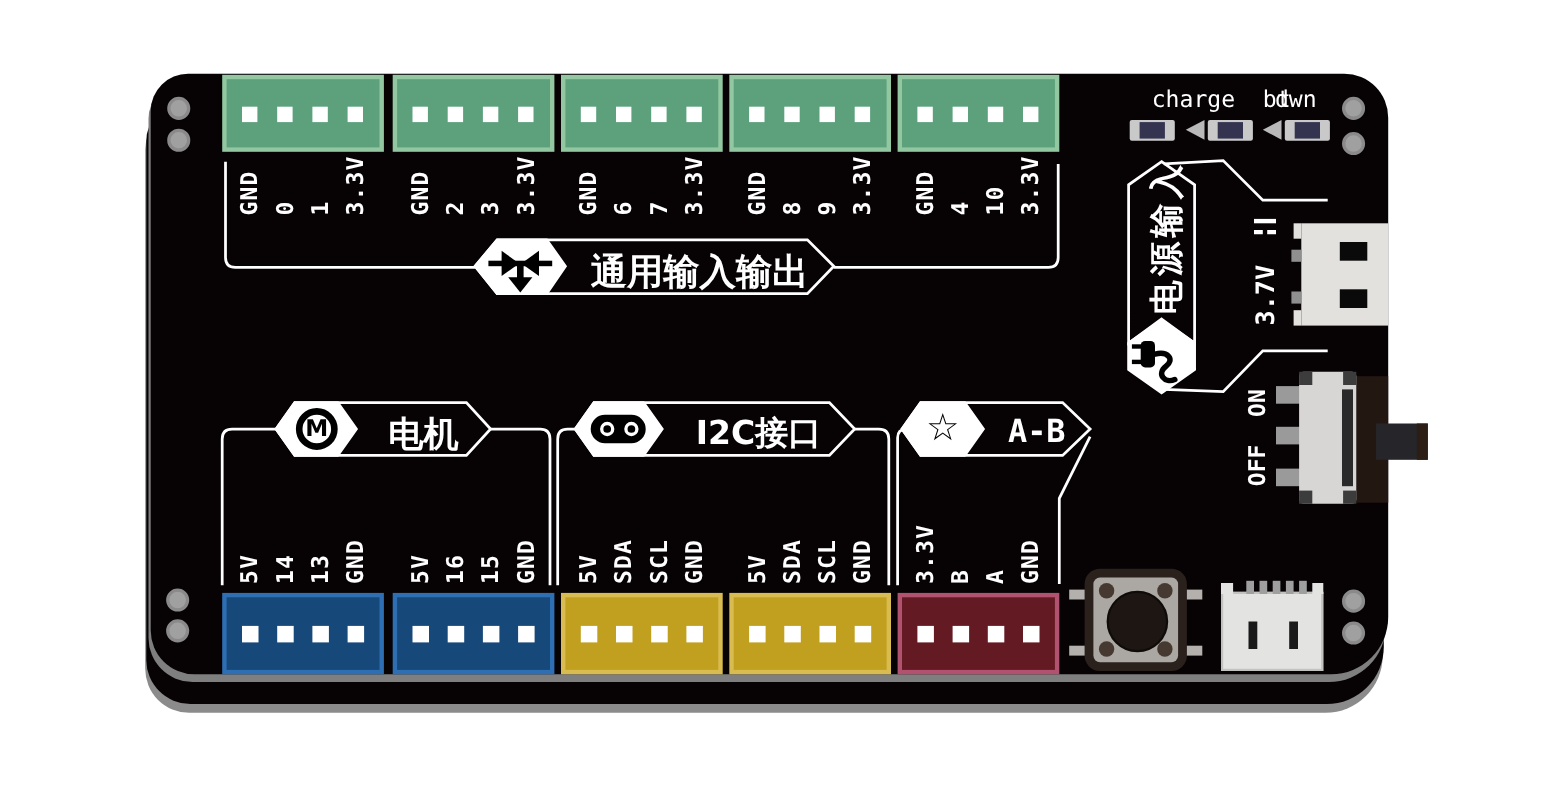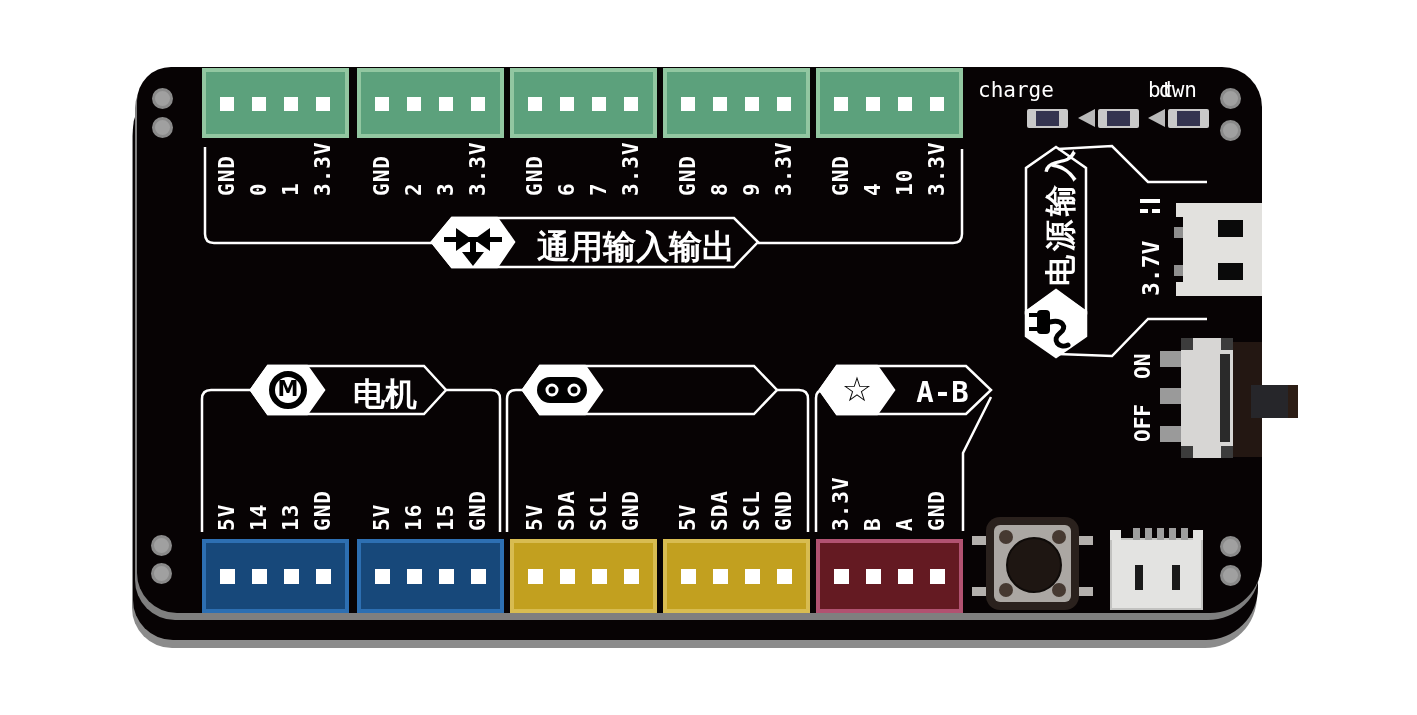--- a/index.html
+++ b/index.html
@@ -216,27 +216,28 @@
     <g transform="translate(1056,323)" fill="#000000">
       <rect x="-27" y="-10" width="9" height="4"></rect>
       <rect x="-27" y="4" width="9" height="4"></rect>
       <rect x="-19" y="-13" width="13" height="24" rx="4"></rect>
       <path d="M-6,-1 C6,-4 12,4 4,10 C-5,17 3,26 12,22" fill="none" stroke="#000000" stroke-width="5" stroke-linecap="round"></path>
     </g>
   </svg>
 
   <div class="cn" style="left:324px;top:373px;width:122px;font-size:32px">电机</div>
   <div class="cn" style="left:516px;top:225px;width:240px;font-size:33px">通用输入输出</div>
+  <div class="cn" style="left:602px;top:374px;width:175px;font-size:30px">I2C接口</div>
   <div class="cn" style="left:894px;top:375px;width:97px;font-size:29px;font-family:'DejaVu Sans Mono',monospace">A-B</div>
   <div class="cn rot" style="left:1040px;top:286px;font-size:31px;letter-spacing:4px">电源输入</div>
 
   <div class="glyph" style="left:276px;top:377px;width:24px;font-size:21px">M</div>
   <div class="glyph" style="left:840px;top:369px;width:34px;font-size:34px">☆</div>
 
-  <div class="ledlbl" style="left:978px">charge</div>
+  <div class="ledlbl" style="left:1047px">charge</div>
   <div class="ledlbl" style="left:1148px">bt</div>
   <div class="ledlbl" style="left:1159px">dwn</div>
   <div class="led" style="left:1027px">
       <div class="die"></div>
     </div>
   <div class="tri" style="left:1078px"></div>
   <div class="led" style="left:1098px">
       <div class="die"></div>
     </div>
   <div class="tri" style="left:1148px"></div>

